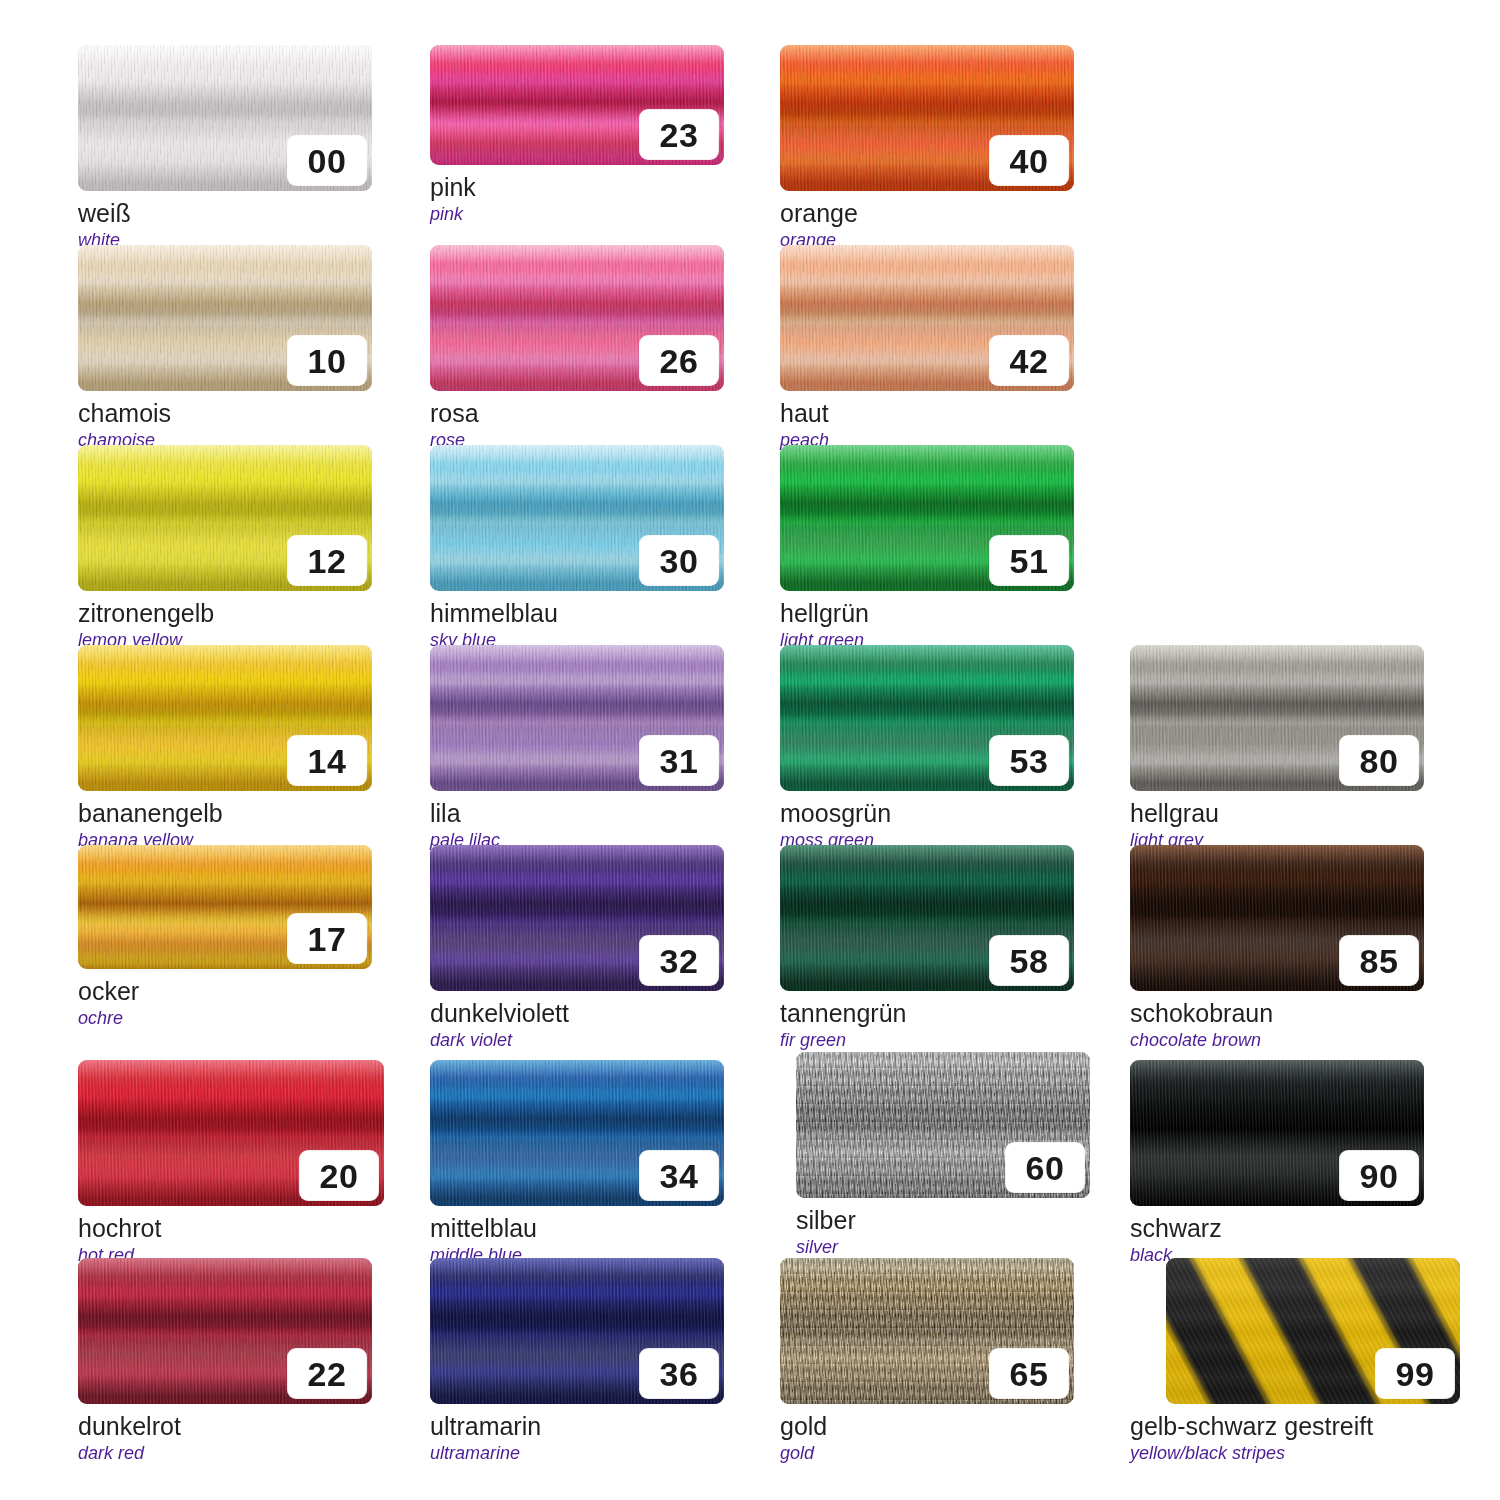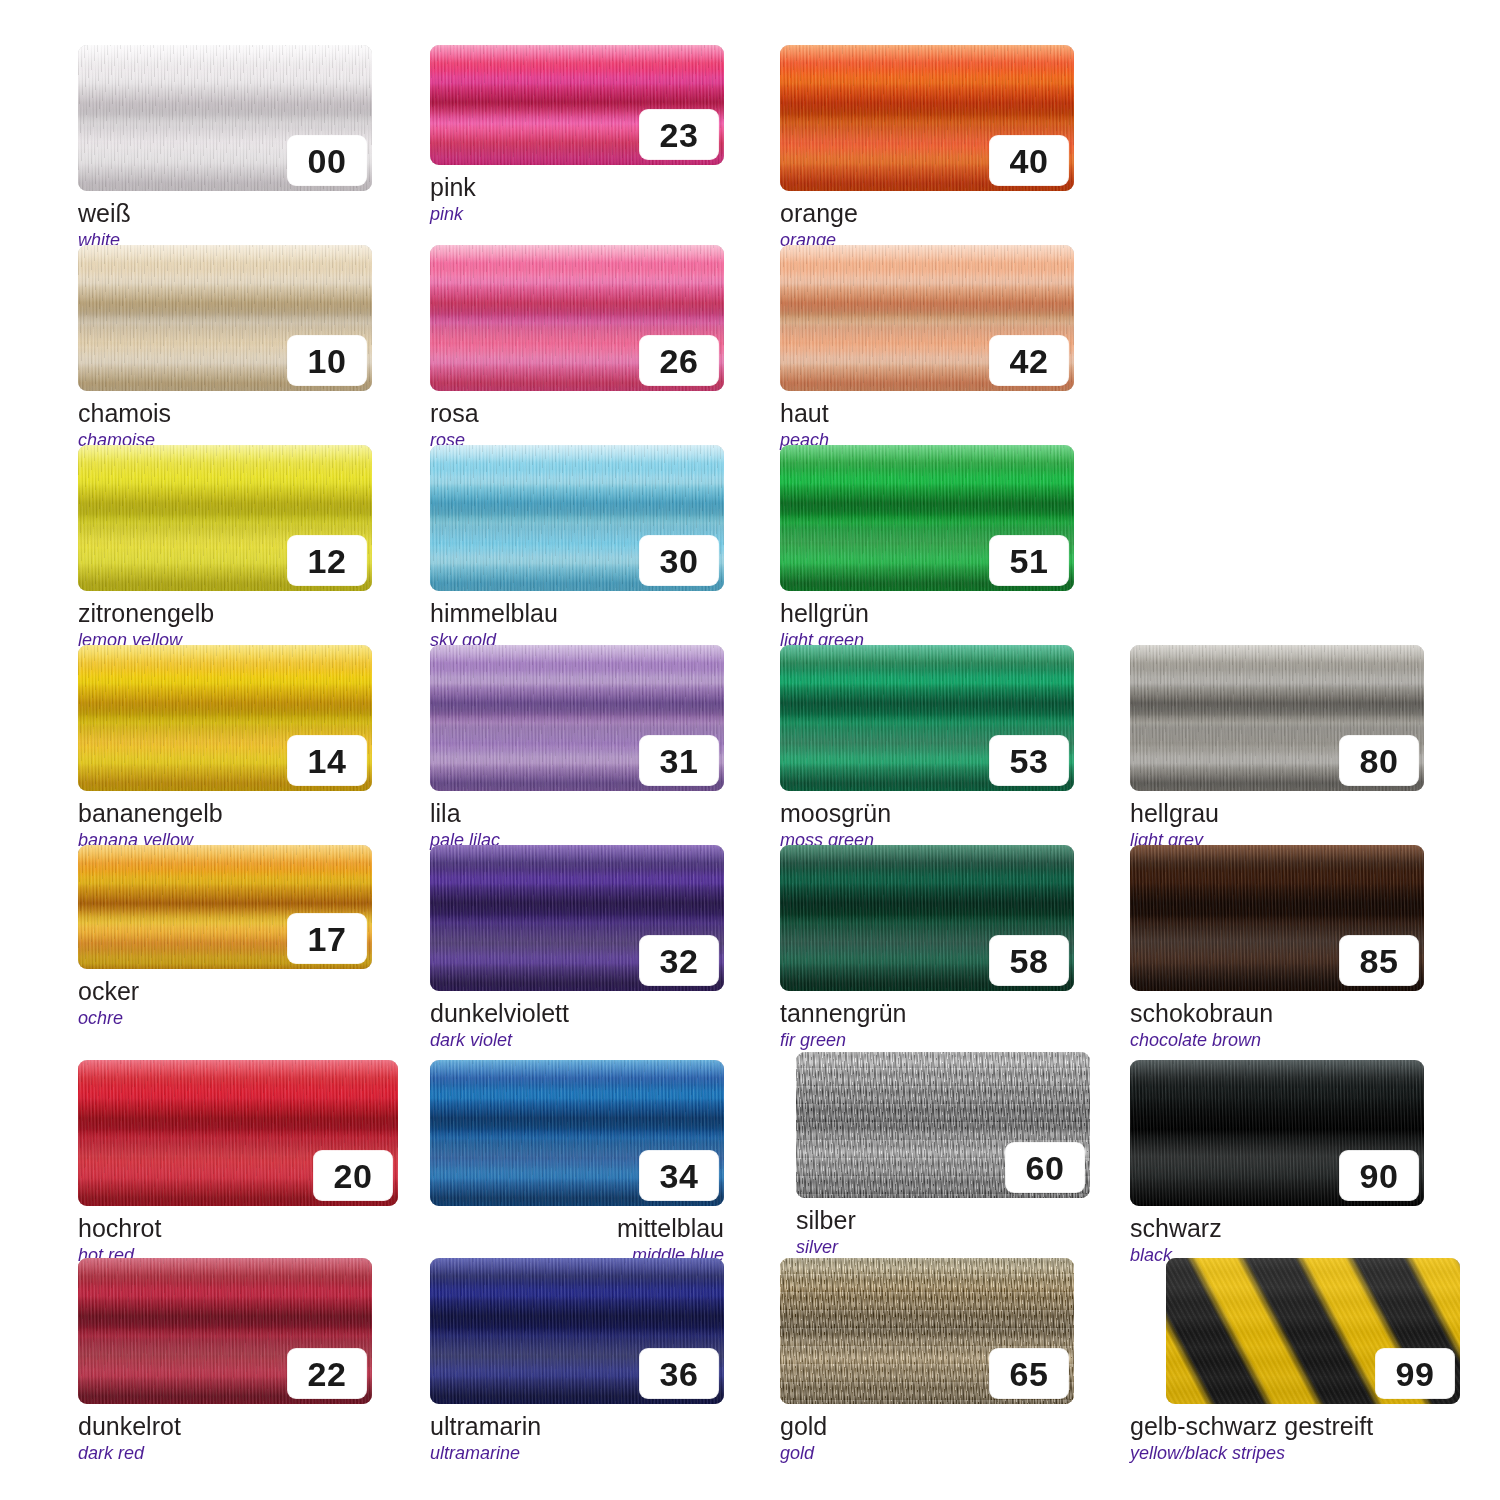--- a/index.html
+++ b/index.html
@@ -246,21 +246,21 @@
           <div class="sheen"></div>
         </div>
         <div class="badge">
           <span>17</span>
         </div>
       </div>
       <div class="name">ocker</div>
       <div class="trans">ochre</div>
     </div>
     <div class="cell" style="left: 78px; top: 1060px;">
-      <div class="swatch" style="width: 306px; height: 146px; padding-left: 14px;">
+      <div class="swatch" style="width: 306px; height: 146px;">
         <div class="tex">
           <div class="base" style="background: linear-gradient(rgb(232, 73, 90) 0%, rgb(214, 25, 42) 22%, rgb(165, 16, 31) 47%, rgb(214, 25, 42) 70%, rgb(165, 16, 31) 100%);"></div>
           <div class="bands"></div>
           <div class="fuzz"></div>
           <div class="fuzz2"></div>
           <div class="sheen"></div>
         </div>
         <div class="badge">
           <span>20</span>
         </div>
@@ -323,21 +323,21 @@
           <div class="bands"></div>
           <div class="fuzz"></div>
           <div class="fuzz2"></div>
           <div class="sheen"></div>
         </div>
         <div class="badge">
           <span>30</span>
         </div>
       </div>
       <div class="name">himmelblau</div>
-      <div class="trans">sky gold</div>
+      <div class="trans">sky blue</div>
     </div>
     <div class="cell" style="left: 430px; top: 645px;">
       <div class="swatch" style="width: 294px; height: 146px;">
         <div class="tex">
           <div class="base" style="background: linear-gradient(rgb(196, 168, 216) 0%, rgb(163, 127, 192) 22%, rgb(127, 90, 160) 47%, rgb(163, 127, 192) 70%, rgb(127, 90, 160) 100%);"></div>
           <div class="bands"></div>
           <div class="fuzz"></div>
           <div class="fuzz2"></div>
           <div class="sheen"></div>
         </div>
@@ -357,21 +357,21 @@
           <div class="fuzz2"></div>
           <div class="sheen"></div>
         </div>
         <div class="badge">
           <span>32</span>
         </div>
       </div>
       <div class="name">dunkelviolett</div>
       <div class="trans">dark violet</div>
     </div>
-    <div class="cell" style="left: 430px; top: 1060px; text-align: right;">
+    <div class="cell" style="left: 430px; top: 1060px;">
       <div class="swatch" style="width: 294px; height: 146px;">
         <div class="tex">
           <div class="base" style="background: linear-gradient(rgb(62, 139, 204) 0%, rgb(22, 96, 168) 22%, rgb(13, 69, 128) 47%, rgb(22, 96, 168) 70%, rgb(13, 69, 128) 100%);"></div>
           <div class="bands"></div>
           <div class="fuzz"></div>
           <div class="fuzz2"></div>
           <div class="sheen"></div>
         </div>
         <div class="badge">
           <span>34</span>

